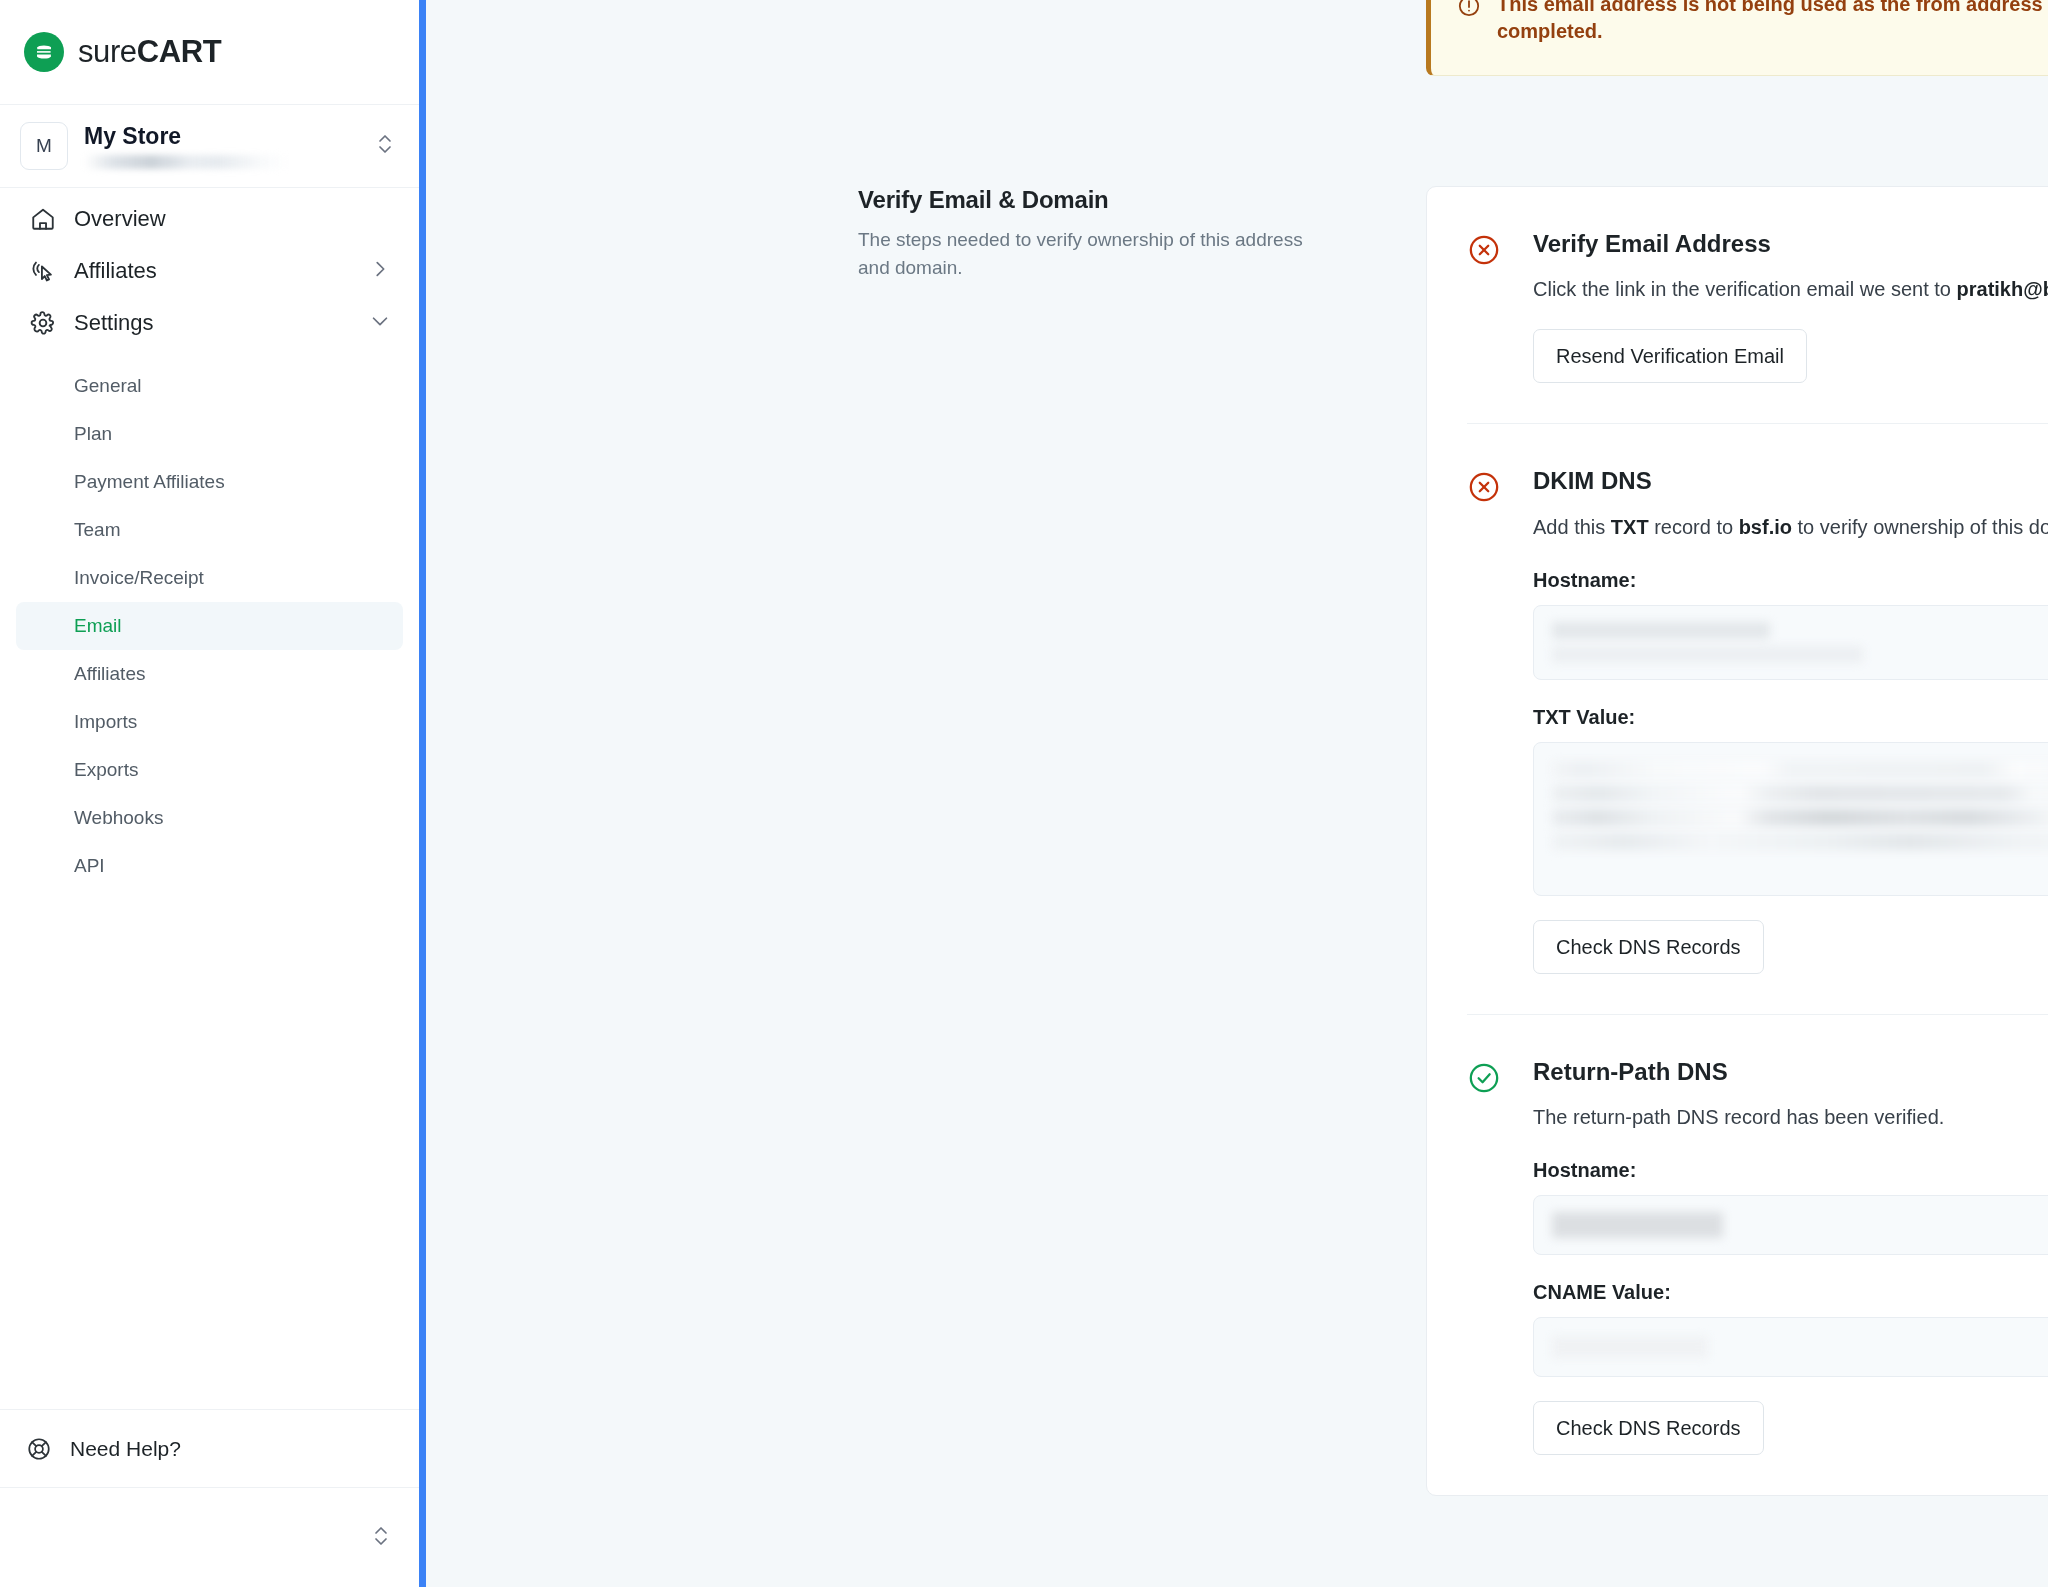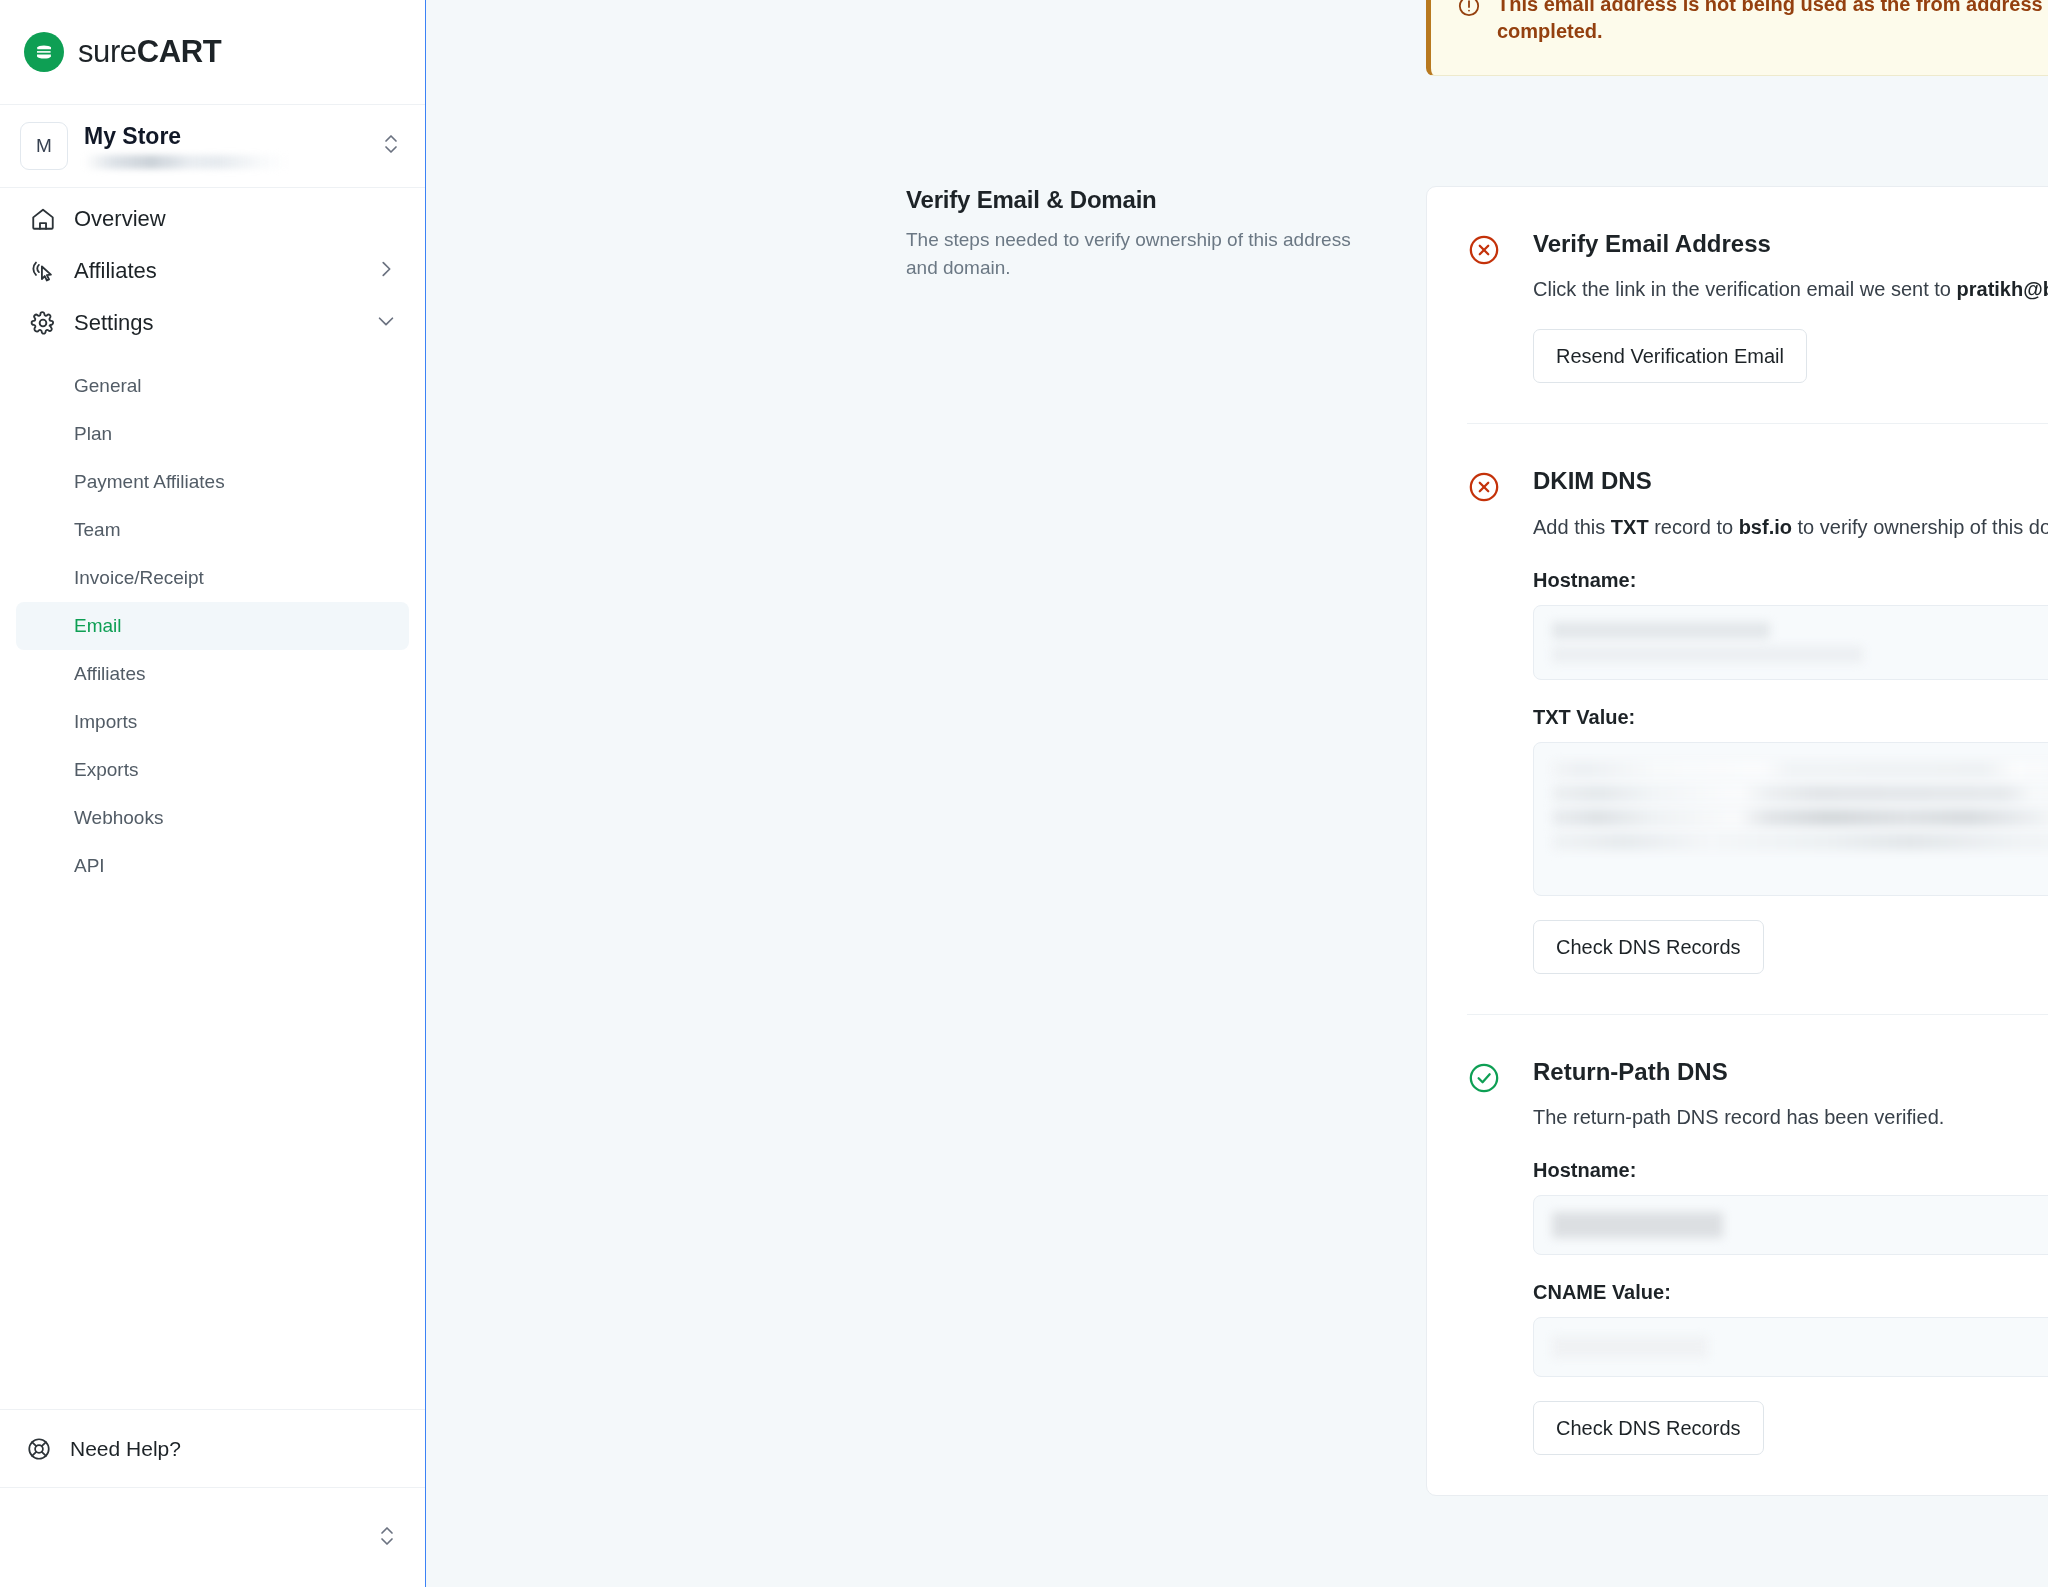--- a/index.html
+++ b/index.html
@@ -17,21 +17,21 @@
     display: flex;
     width: 2048px;
     height: 1587px;
   }
 
   
   .sidebar {
     width: 426px;
     height: 1587px;
     background: #ffffff;
-    border-right: 1px solid #3b82f6;
+    border-right: 7px solid #3b82f6;
     display: flex;
     flex-direction: column;
     flex: 0 0 426px;
   }
 
   .brand {
     height: 105px;
     display: flex;
     align-items: center;
     padding-left: 24px;
@@ -171,21 +171,21 @@
   .notice-ico { flex: 0 0 auto; color: #94400f; margin-top: 3px; }
   .notice-text {
     font-size: 20px;
     font-weight: 700;
     color: #94400f;
     line-height: 1.35;
   }
 
   .section-head {
     position: absolute;
-    left: 480px; top: 186px;
+    left: 432px; top: 186px;
     width: 460px;
   }
   .section-title {
     font-size: 24px; font-weight: 700; color: #1d2327;
     letter-spacing: -0.2px;
   }
   .section-desc {
     margin-top: 12px;
     font-size: 19px; color: #6b7884; line-height: 1.45;
   }

